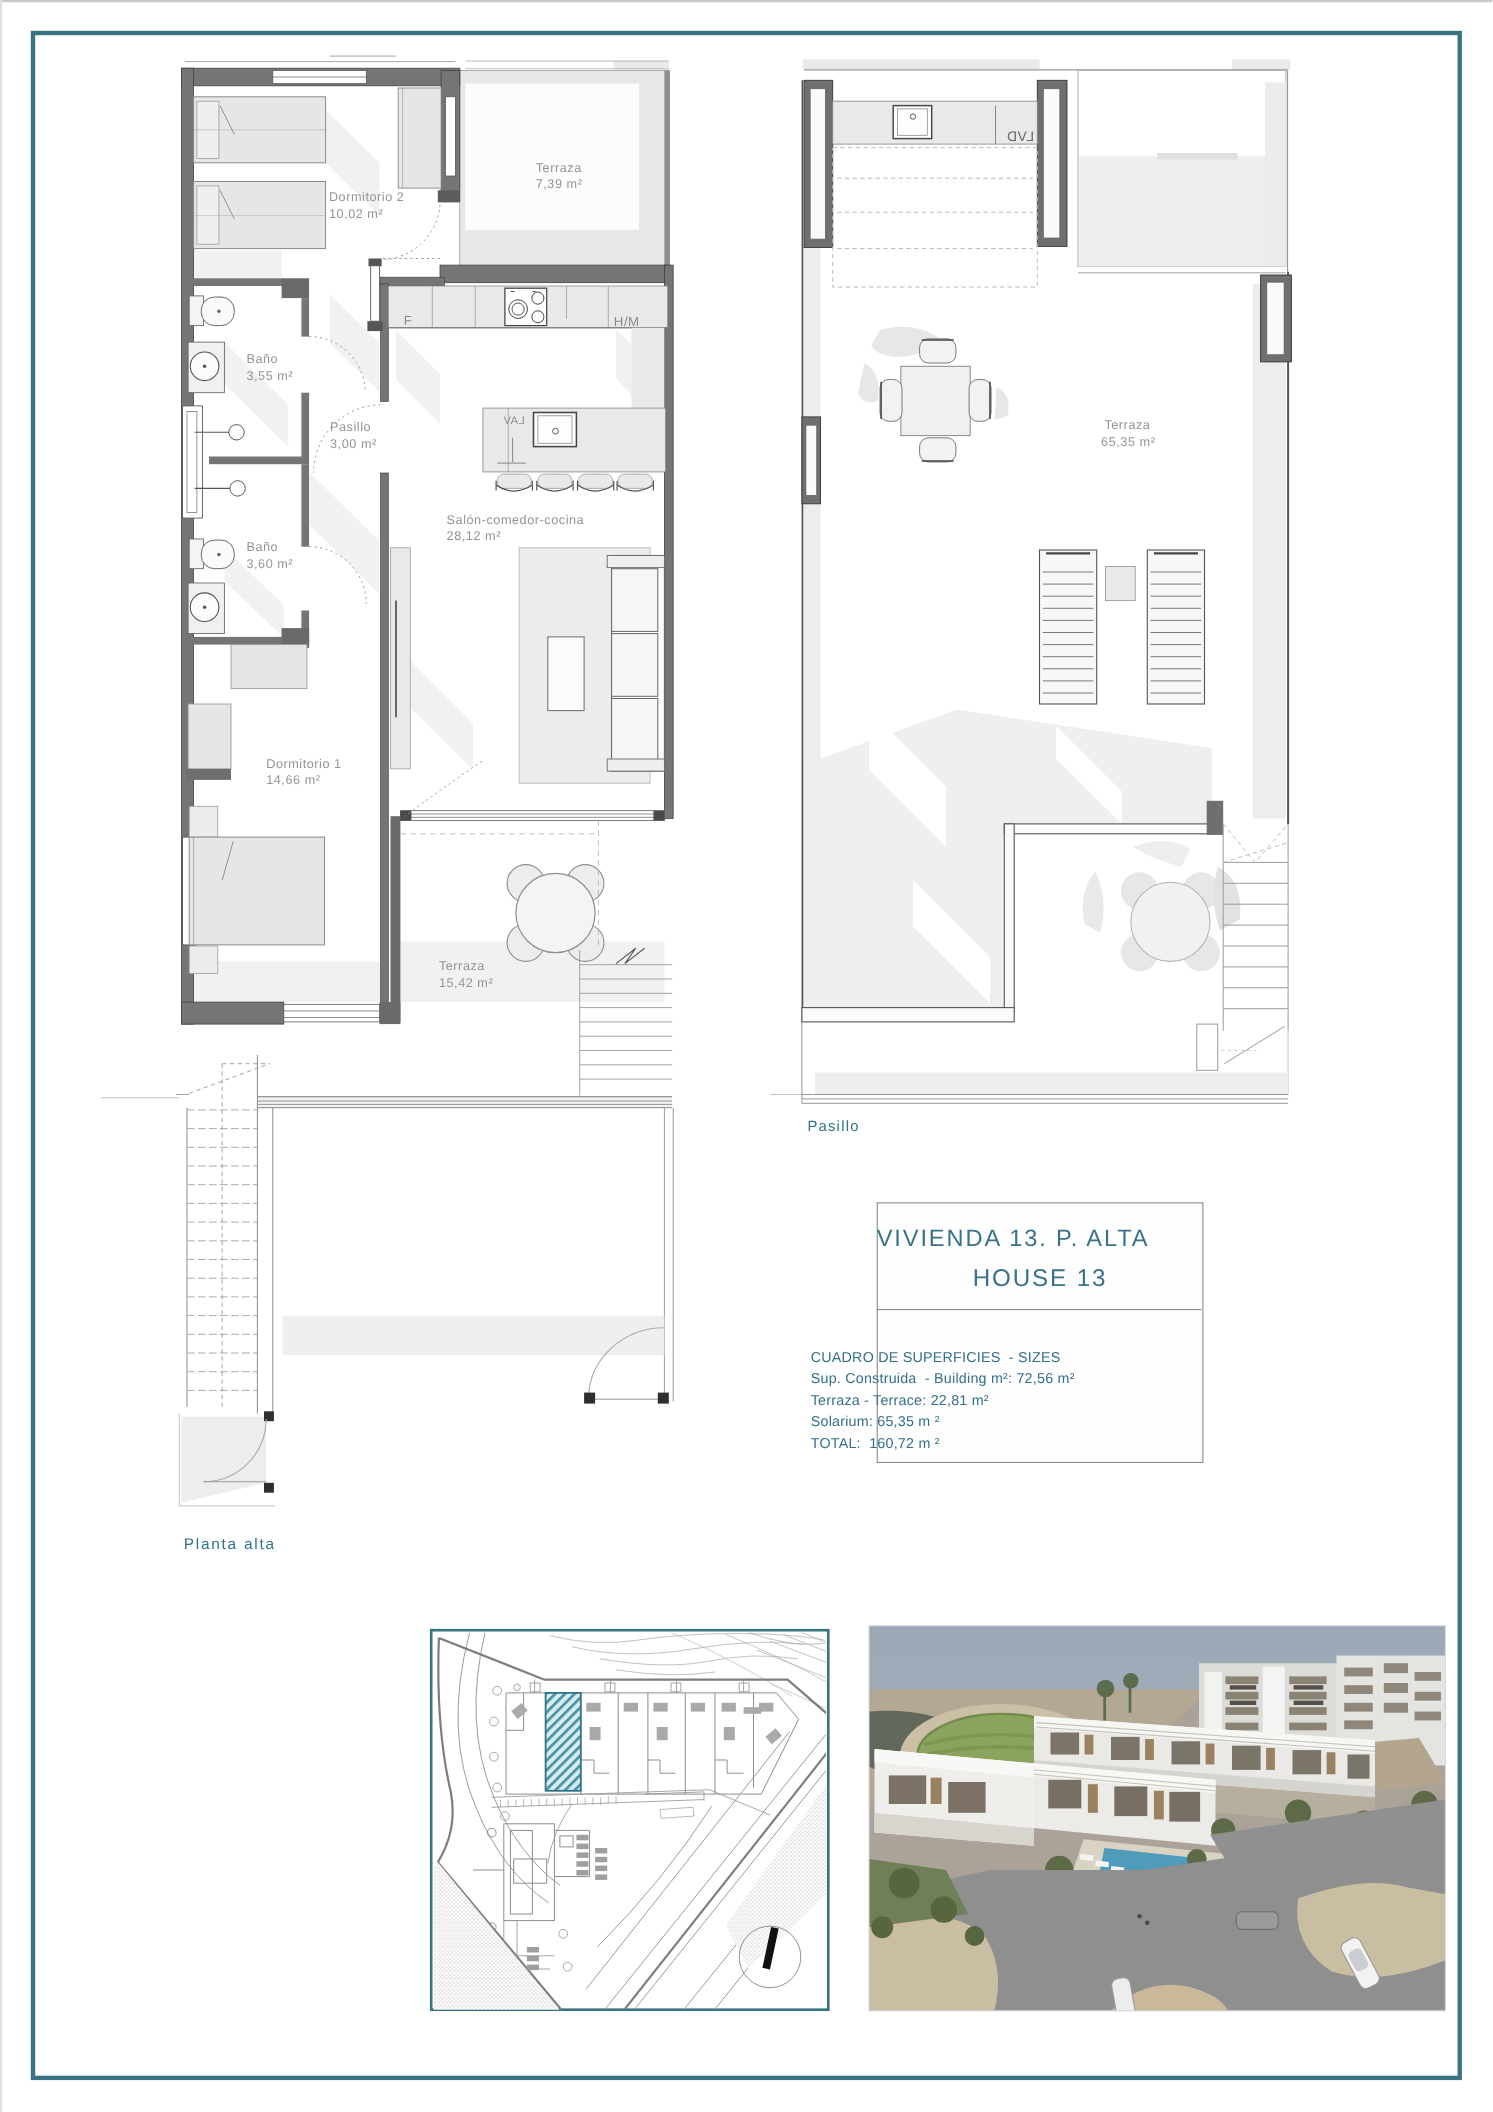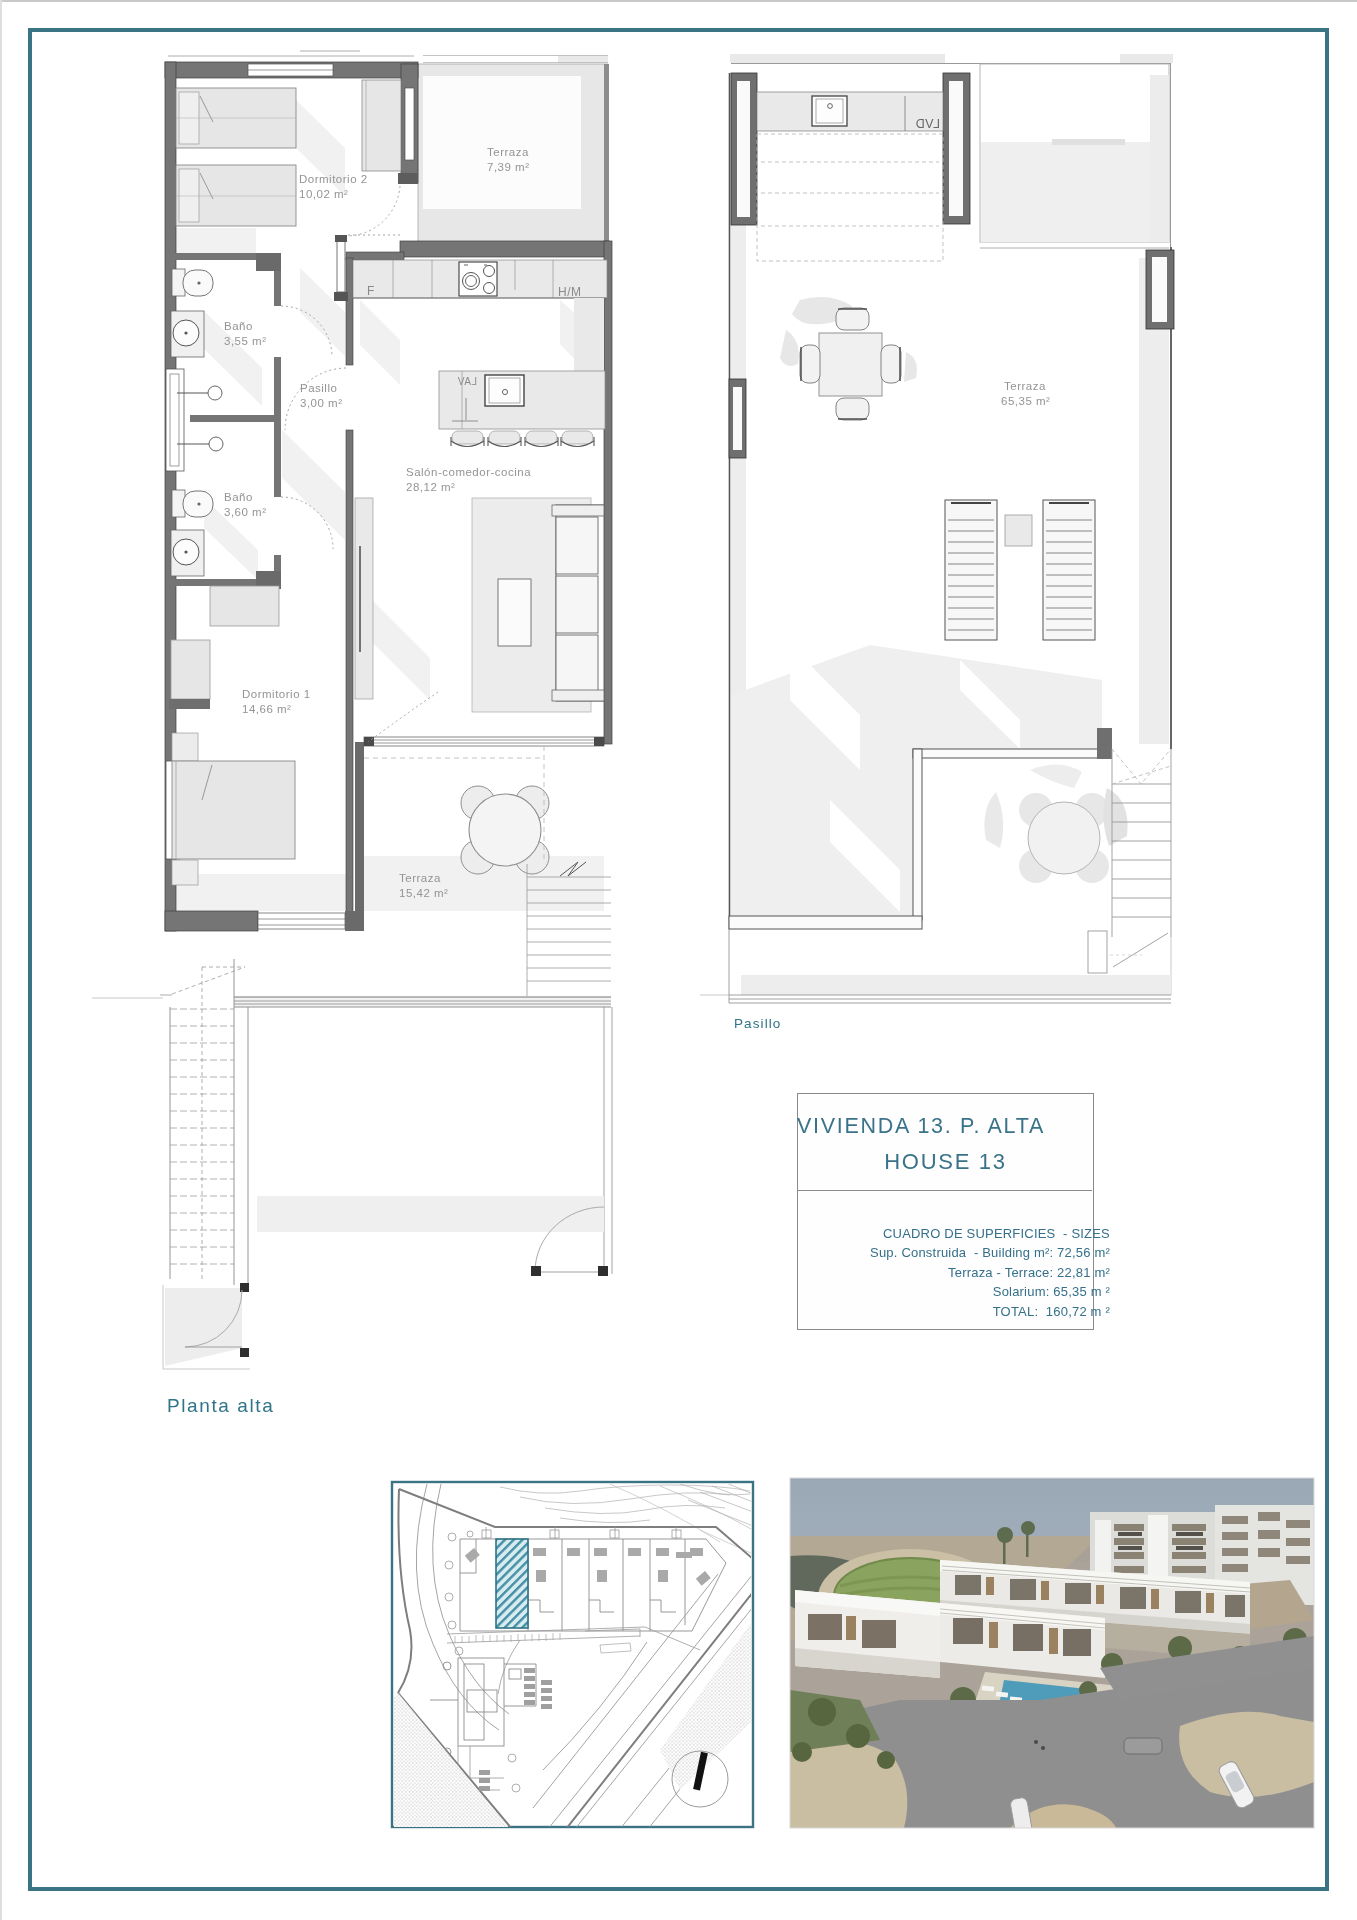--- a/index.html
+++ b/index.html
@@ -960,23 +960,23 @@
 </svg>
 
 <div class="abs" style="left:797px;top:1093px;width:295px;height:235px;border:1px solid #8a8a8a;background:#fefefe;"></div>
 
 <div class="abs" style="left:797px;top:1190px;width:295px;height:1px;background:#8a8a8a;"></div>
 
 <div class="abs" style="left:797px;top:1114px;width:297px;color:#3a7389;font-size:21.5px;letter-spacing:1.7px;white-space:nowrap;">VIVIENDA 13. P. ALTA</div>
 
 <div class="abs" style="left:797px;top:1149px;width:297px;text-align:center;color:#3a7389;font-size:22px;letter-spacing:1.7px;">HOUSE 13</div>
 
-<div class="abs" style="left:780px;top:1224px;width:330px;text-align:right;color:#34708a;font-size:13px;line-height:19.4px;letter-spacing:0.2px;">
+<div class="abs" style="left:737px;top:1224px;width:330px;text-align:left;color:#34708a;font-size:13px;line-height:19.4px;letter-spacing:0.2px;">
 CUADRO DE SUPERFICIES&nbsp; - SIZES<br>
 Sup. Construida&nbsp; - Building m²: 72,56 m²<br>
 Terraza - Terrace: 22,81 m²<br>
 Solarium: 65,35 m ²<br>
 TOTAL:&nbsp; 160,72 m ²
 </div>
 
-<div class="abs" style="left:167px;top:1395px;color:#2f7488;font-size:19px;letter-spacing:1.6px;">Planta alta</div>
+<div class="abs" style="left:167px;top:1395px;color:#2f7488;font-size:14px;letter-spacing:1.6px;">Planta alta</div>
 
 <div class="abs" style="left:734px;top:1016px;color:#2f7488;font-size:13.5px;letter-spacing:1.1px;">Pasillo</div>
 
 </body></html>

